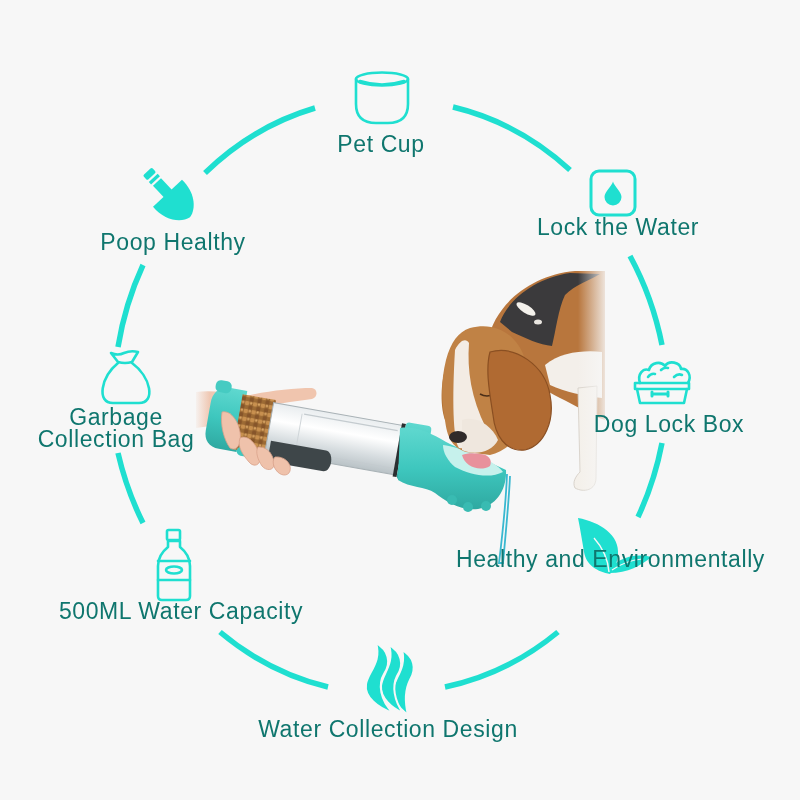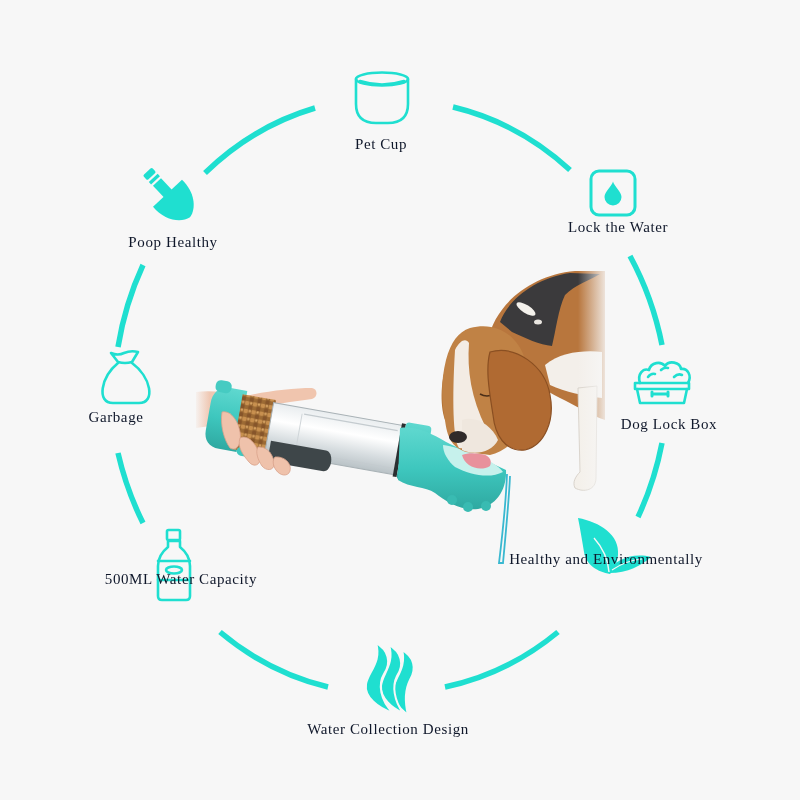--- a/index.html
+++ b/index.html
@@ -1,23 +1,23 @@
 <!DOCTYPE html>
 <html><head>
   <meta charset="utf-8">
   <style>
     html, body { margin:0; padding:0; }
     body { width:800px; height:800px; background:#f7f7f7; position:relative; overflow:hidden; }
     .canvas { position:absolute; left:0; top:0; width:800px; height:800px; }
     .label {
       position:absolute;
-      font-family:Liberation Serif, serif;
-      font-size:15px;
+      font-family:Liberation Sans, sans-serif;
+      font-size:23px;
       letter-spacing:0.6px;
-      color:#0f172a;
+      color:#0f766e;
       text-align:center;
       white-space:nowrap;
     }
     .label span { display:block; }
     .ring path { fill:none; stroke:#1fdfd0; stroke-width:5.5; stroke-linecap:butt; }
     .ico-stroke { fill:none; stroke:#1fdfd0; stroke-width:2.6; stroke-linejoin:round; stroke-linecap:round; }
     .ico-fill { fill:#1fdfd0; }
   </style>
 </head>
 <body>
@@ -189,23 +189,24 @@
 </div>
 
 <div class="label" style="left:456px; top:548px; width:300px; line-height:23px;">
   <span>Healthy and Environmentally</span>
 </div>
 
 <div class="label" style="left:238px; top:719px; width:300px; line-height:20px;">
   <span>Water Collection Design</span>
 </div>
 
-<div class="label" style="left:51px; top:569px; width:260px; line-height:20px;">
+<div class="label" style="left:51px; top:601px; width:260px; line-height:20px;">
   <span>500ML Water Capacity</span>
 </div>
 
 <div class="label" style="left:16px; top:406px; width:200px; line-height:22px;">
   <span>Garbage</span>
+  <span>Collection Bag</span>
 </div>
 
 <div class="label" style="left:73px; top:232px; width:200px; line-height:20px;">
   <span>Poop Healthy</span>
 </div>
 
 </body></html>

